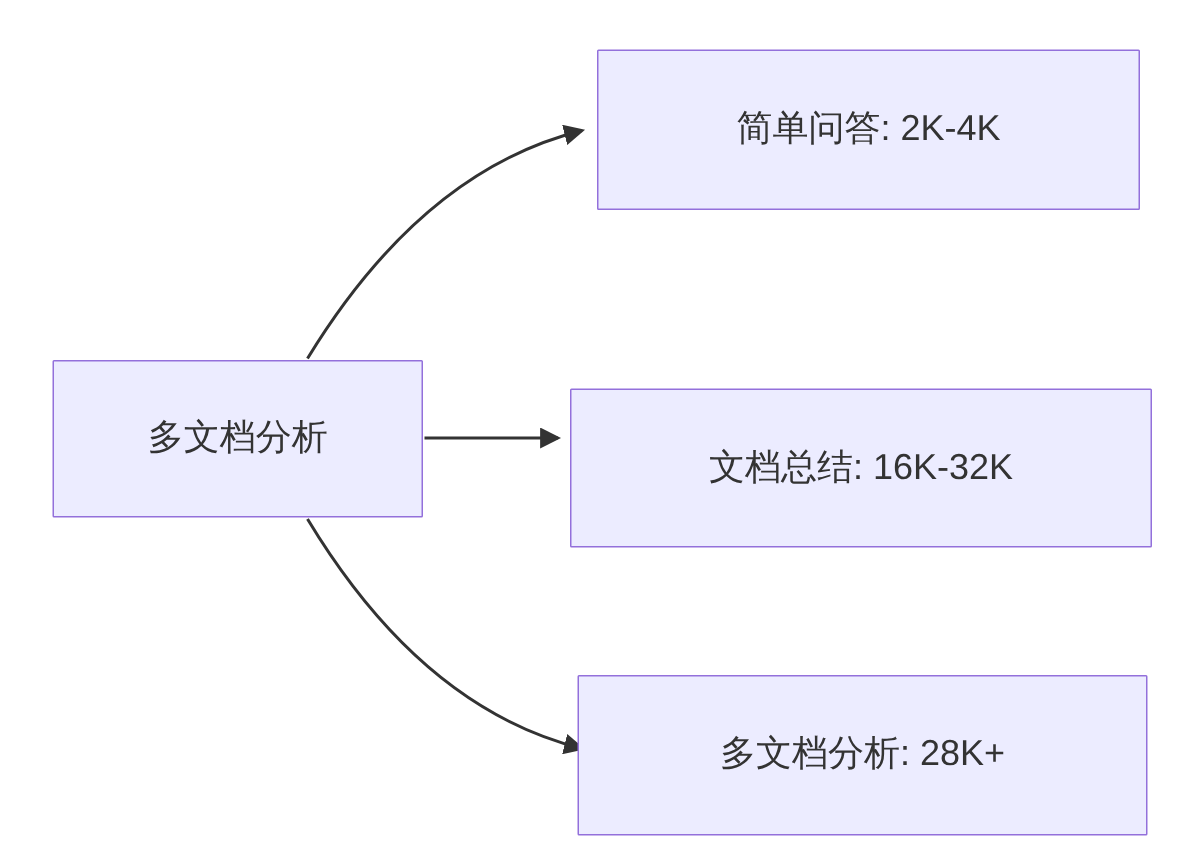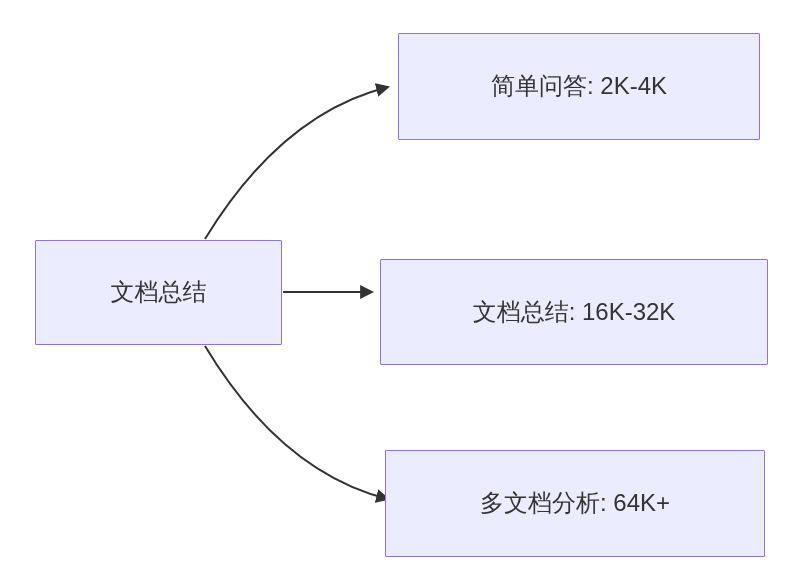--- a/index.html
+++ b/index.html
@@ -53,21 +53,21 @@
       </marker>
     </defs>
 
     <path d="M 205 239 C 252 162, 312 106, 388 87" fill="none" stroke="#333333" stroke-width="2" marker-end="url(#arrowhead)"></path>
 
     <path d="M 283 292 L 372 292" fill="none" stroke="#333333" stroke-width="2" marker-end="url(#arrowhead)"></path>
 
     <path d="M 205 346 C 252 424, 312 480, 388 499" fill="none" stroke="#333333" stroke-width="2" marker-end="url(#arrowhead)"></path>
   </svg>
 
-  <div class="node node-root">文档总结</div>
+  <div class="node node-root">多文档分析</div>
 
   <div class="node node-top">简单问答: 2K-4K</div>
 
   <div class="node node-mid">文档总结: 16K-32K</div>
 
-  <div class="node node-bottom">多文档分析: 64K+</div>
+  <div class="node node-bottom">多文档分析: 28K+</div>
 
 </div>
 
 </body></html>

